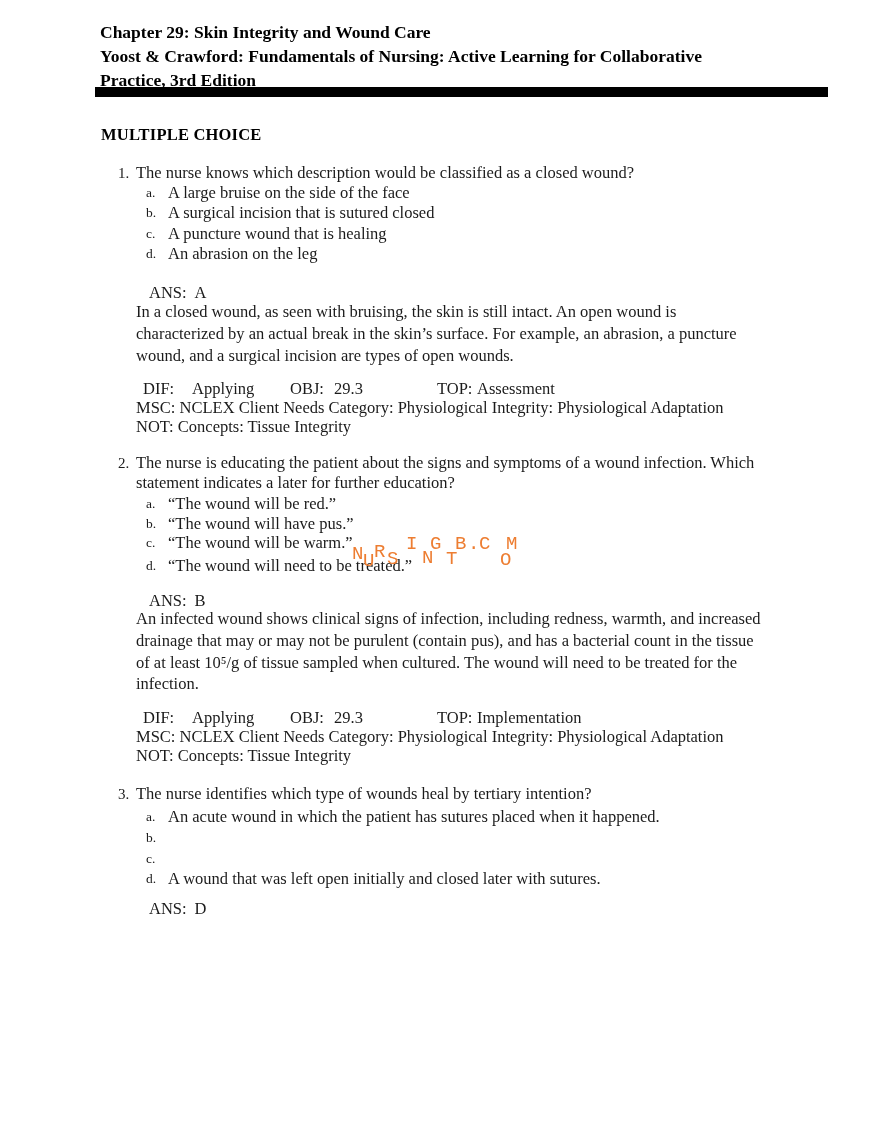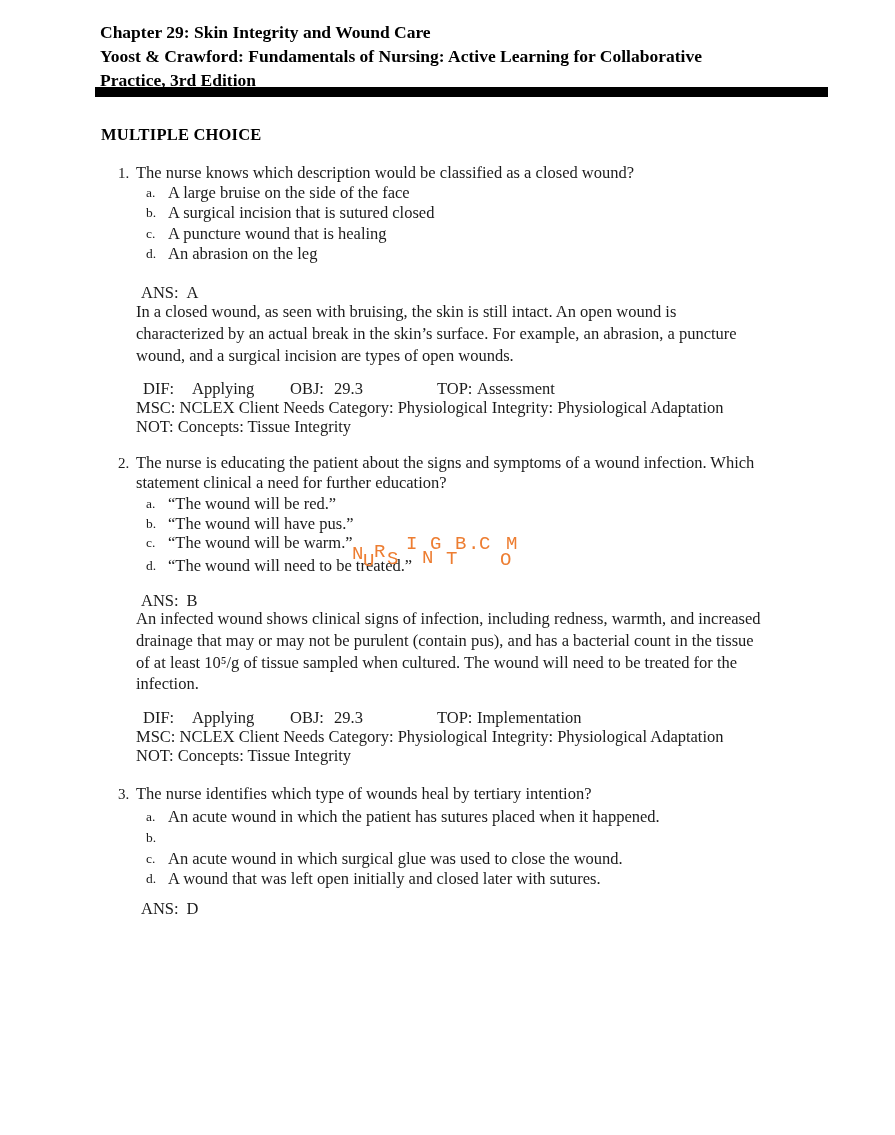--- a/index.html
+++ b/index.html
@@ -40,21 +40,21 @@
     top: 125px;
     font-weight: bold;
     font-size: 16.5px;
     letter-spacing: 0.2px;
     color: #000000;
   }
   .qnum   { left: 118px; font-size: 15px; }
   .qstem  { left: 136px; }
   .oletter{ left: 146px; font-size: 13.5px; }
   .otext  { left: 168px; }
-  .ansrow { left: 141px; }
+  .ansrow { left: 149px; }
   .ansval { margin-left: 8px; }
   .rat    { left: 136px; }
   .watermark {
     position: absolute;
     left: 0; top: 0; width: 100%; height: 100%;
     pointer-events: none;
     font-family: "Liberation Mono", monospace;
     font-size: 19px;
     line-height: 19px;
   }
@@ -108,21 +108,21 @@
     <span style="left:437px">TOP:</span>
     <span style="left:477px">Assessment</span>
   </div>
   <div class="abs body-txt rat" style="top:398px">MSC: NCLEX Client Needs Category: Physiological Integrity: Physiological Adaptation</div>
   <div class="abs body-txt rat" style="top:417px">NOT: Concepts: Tissue Integrity</div>
 
   <div class="row body-txt" style="top:453px">
     <span class="qnum">2.</span>
     <span class="qstem">The nurse is educating the patient about the signs and symptoms of a wound infection. Which</span>
   </div>
-  <div class="abs body-txt qstem" style="top:473px">statement clinical a need for further education?</div>
+  <div class="abs body-txt qstem" style="top:473px">statement indicates a later for further education?</div>
   <div class="row body-txt" style="top:494px">
     <span class="oletter">a.</span>
     <span class="otext">“The wound will be red.”</span>
   </div>
   <div class="row body-txt" style="top:514px">
     <span class="oletter">b.</span>
     <span class="otext">“The wound will have pus.”</span>
   </div>
   <div class="row body-txt" style="top:533px">
     <span class="oletter">c.</span>
@@ -156,21 +156,20 @@
   </div>
   <div class="row body-txt" style="top:807px">
     <span class="oletter">a.</span>
     <span class="otext">An acute wound in which the patient has sutures placed when it happened.</span>
   </div>
   <div class="row body-txt" style="top:828px">
     <span class="oletter">b.</span>
   </div>
   <div class="row body-txt" style="top:849px">
     <span class="oletter">c.</span>
-    <span class="otext">An acute wound in which surgical glue was used to close the wound.</span>
   </div>
   <div class="row body-txt" style="top:869px">
     <span class="oletter">d.</span>
     <span class="otext">A wound that was left open initially and closed later with sutures.</span>
   </div>
   <div class="abs body-txt ansrow" style="top:899px">
     <span>ANS:</span><span class="ansval">D</span>
   </div>
 
   <div class="watermark" style="color: rgb(237, 125, 49);">

